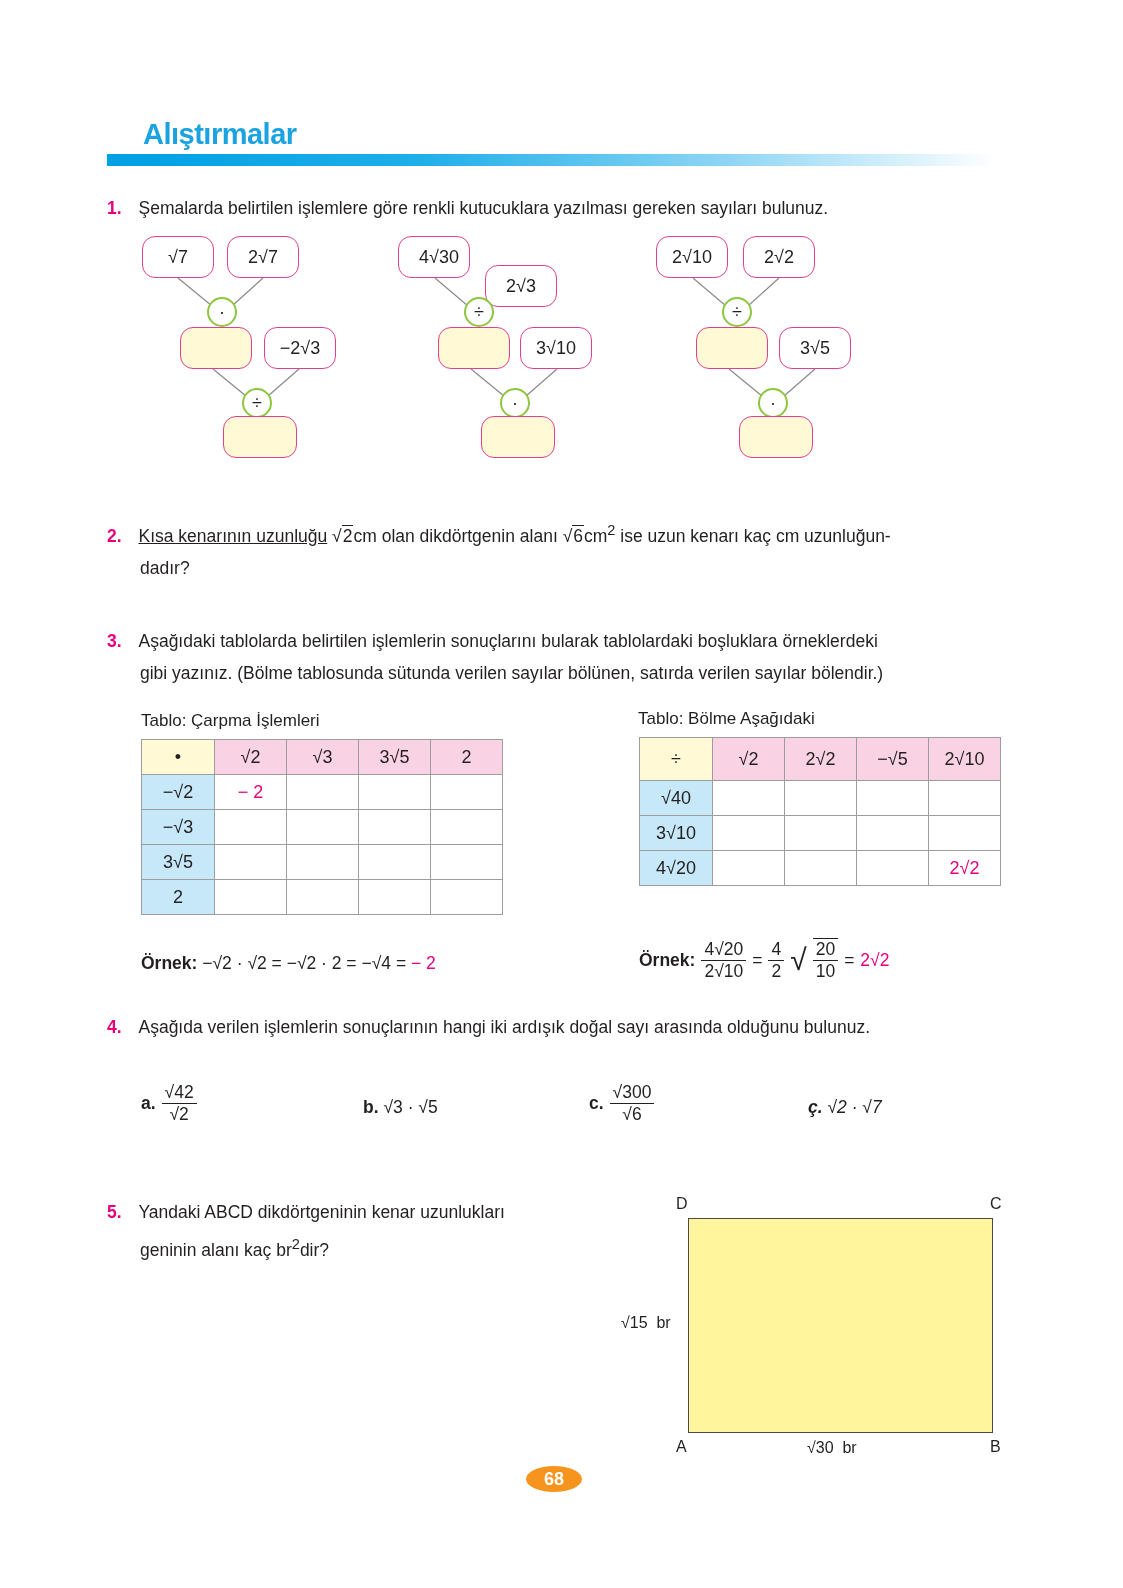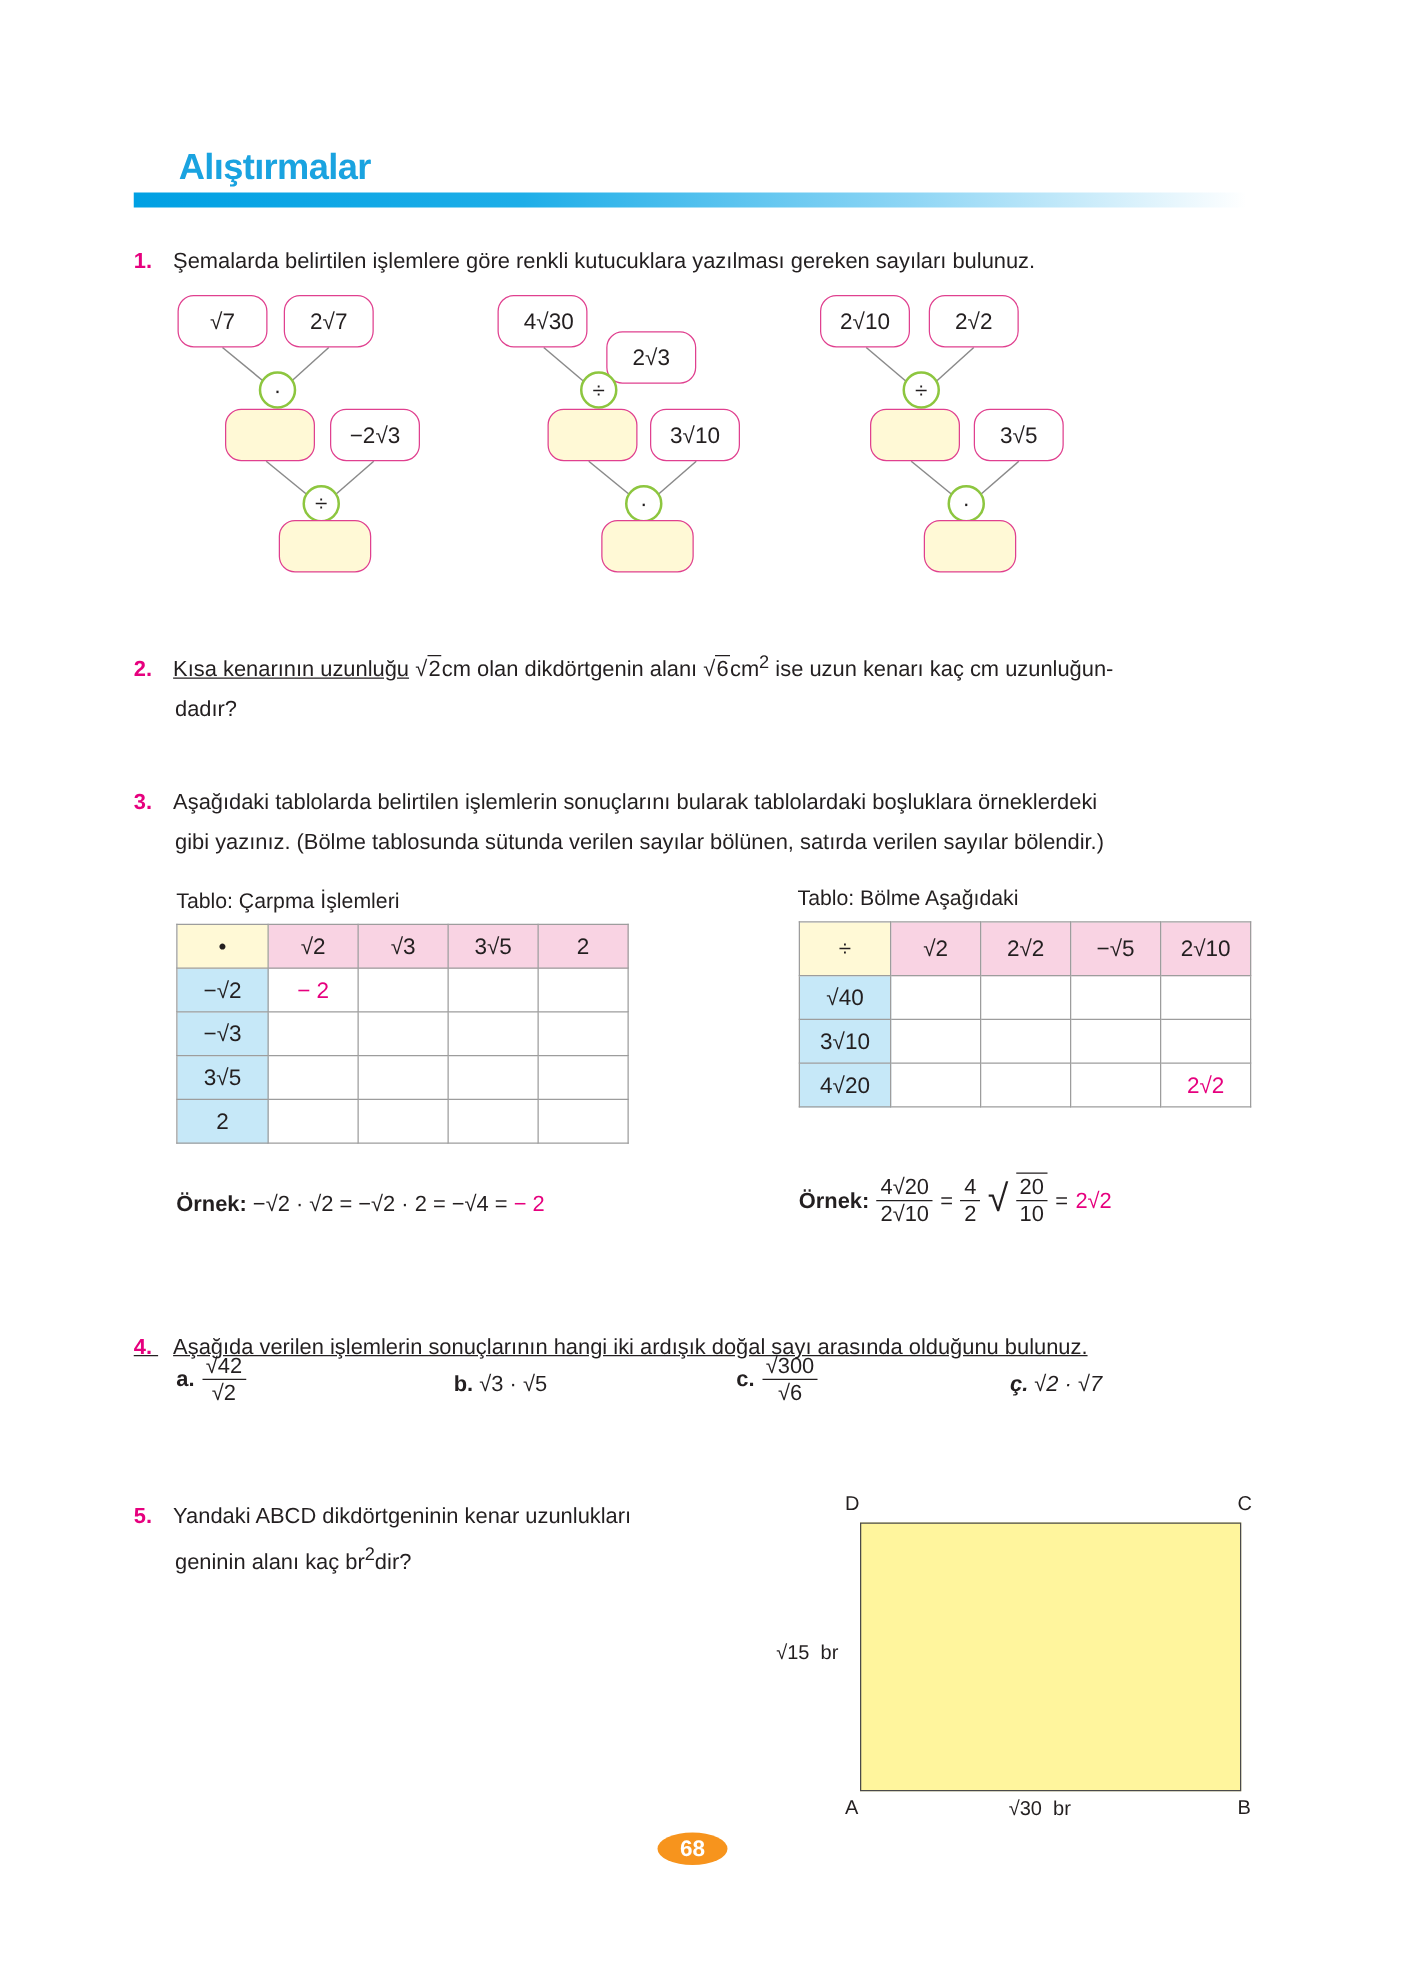--- a/index.html
+++ b/index.html
@@ -191,21 +191,21 @@
     </span>
   <span style="font-size:30px;">√</span>
   <span class="frac" style="border-top:1px solid #231f20;">
       <span class="n">20</span>
       <span>10</span>
     </span>
   <span>=</span>
   <span class="pink">2√2</span>
 </div>
 
-<div class="abs q" style="left:107px;top:1061px;text-decoration:underline;">
+<div class="abs q" style="left:107px;top:1011px;">
   <span class="qnum">4.</span>
   <span style="margin-left:12px;">Aşağıda verilen işlemlerin sonuçlarının hangi iki ardışık doğal sayı arasında olduğunu bulunuz.</span>
 </div>
 <div class="abs" style="left:141px;top:1082px;font-size:17.5px;display:flex;align-items:center;gap:6px;">
   <b>a.</b>
   <span class="frac">
       <span class="n">√42</span>
       <span>√2</span>
     </span>
 </div>

